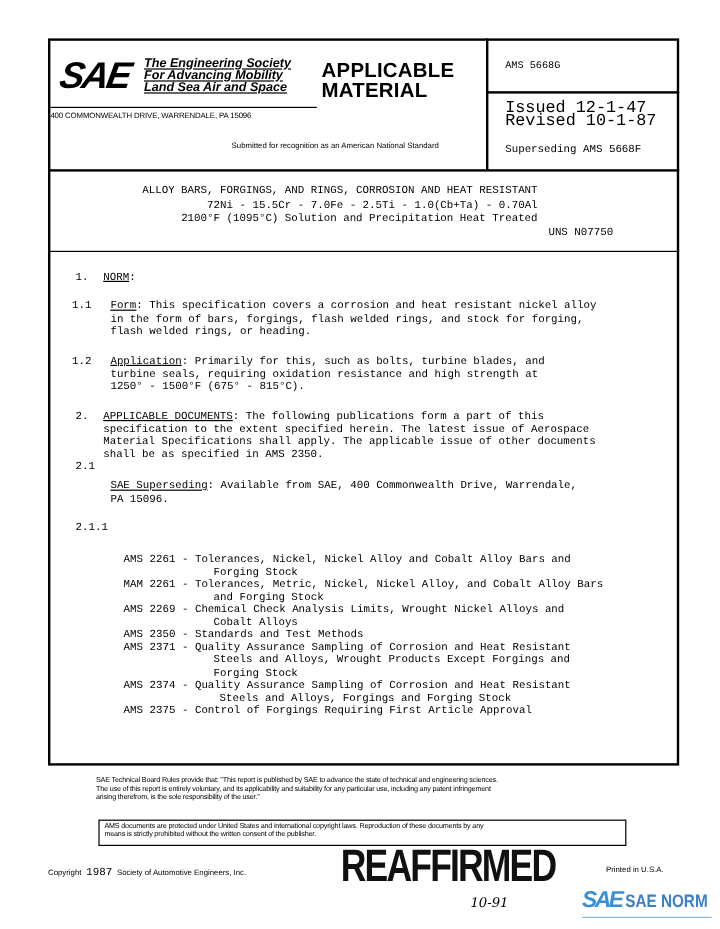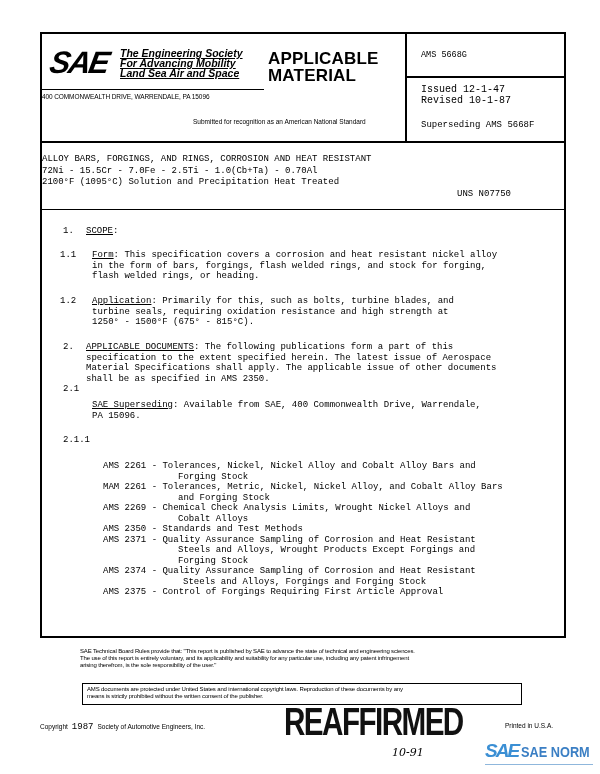--- a/index.html
+++ b/index.html
@@ -14,24 +14,24 @@
     .tagline { position: absolute; left: 120px; top: 48px; font-family: "Liberation Sans", sans-serif; font-style: italic; font-weight: bold; font-size: 10.5px; line-height: 10px; text-decoration: underline; }
     .tagline div { white-space: nowrap; }
     .addr-rule { position: absolute; left: 42px; top: 89px; width: 222px; height: 1px; background: #000; }
     .addr { position: absolute; left: 42px; top: 93px; font-family: "Liberation Sans", sans-serif; font-size: 6.5px; white-space: nowrap; letter-spacing: -0.1px; }
     .ams-title { position: absolute; left: 268px; top: 50px; font-family: "Liberation Sans", sans-serif; font-weight: bold; font-size: 17px; line-height: 17px; letter-spacing: 0.2px; }
     .ams-title div { white-space: nowrap; }
     .submitted { position: absolute; left: 193px; top: 118px; font-family: "Liberation Sans", sans-serif; font-size: 6.5px; white-space: nowrap; }
 
     .mono { font-family: "Liberation Mono", "DejaVu Sans Mono", monospace; }
     .doc-no { position: absolute; left: 421px; top: 50px; font-size: 8.5px; white-space: nowrap; }
-    .issued { position: absolute; left: 421px; top: 85px; font-size: 10px; line-height: 10.5px; white-space: nowrap; }
+    .issued { position: absolute; left: 421px; top: 85px; font-size: 14px; line-height: 10.5px; white-space: nowrap; }
     .superseding { position: absolute; left: 421px; top: 120px; font-size: 9px; white-space: nowrap; }
 
-    .title-block { position: absolute; left: 42px; top: 154px; width: 416px; font-size: 9px; line-height: 11.5px; text-align: left; }
+    .title-block { position: absolute; left: 32px; top: 154px; width: 416px; font-size: 9px; line-height: 11.5px; text-align: right; }
     .title-block div { white-space: nowrap; }
     .uns { position: absolute; left: 457px; top: 189px; font-size: 9px; white-space: nowrap; }
 
     .body-text { position: absolute; font-size: 9px; line-height: 10.5px; white-space: nowrap; }
     .u { text-decoration: underline; }
     .num { position: absolute; font-size: 9px; white-space: nowrap; }
 
     .fine { position: absolute; left: 80px; font-family: "Liberation Sans", sans-serif; font-size: 6px; line-height: 7.2px; white-space: nowrap; letter-spacing: -0.15px; }
     .copybox { position: absolute; left: 82px; top: 683px; width: 440px; height: 22px; border: 1px solid #000; box-sizing: border-box; }
     .copybox-text { position: absolute; left: 87px; top: 686px; font-family: "Liberation Sans", sans-serif; font-size: 6px; line-height: 7.2px; white-space: nowrap; letter-spacing: -0.15px; }
@@ -80,21 +80,21 @@
   <div class="superseding mono">Superseding AMS 5668F</div>
 
   <div class="title-block mono">
     <div>ALLOY BARS, FORGINGS, AND RINGS, CORROSION AND HEAT RESISTANT</div>
     <div>72Ni - 15.5Cr - 7.0Fe - 2.5Ti - 1.0(Cb+Ta) - 0.70Al</div>
     <div>2100°F (1095°C) Solution and Precipitation Heat Treated</div>
   </div>
   <div class="uns mono">UNS N07750</div>
 
   <div class="num mono" style="left:63px; top:226px;">1.</div>
-  <div class="body-text mono" style="left:86px; top:226px;"><span class="u">SCOPE</span><span>:</span></div>
+  <div class="body-text mono" style="left:86px; top:226px;"><span class="u">NORM</span><span>:</span></div>
 
   <div class="num mono" style="left:60px; top:250px;">1.1</div>
   <div class="body-text mono" style="left:92px; top:250px;">
     <div><span class="u">Form</span><span>:  This specification covers a corrosion and heat resistant nickel alloy</span></div>
     <div>in the form of bars, forgings, flash welded rings, and stock for forging,</div>
     <div>flash welded rings, or heading.</div>
   </div>
 
   <div class="num mono" style="left:60px; top:296px;">1.2</div>
   <div class="body-text mono" style="left:92px; top:296px;">

